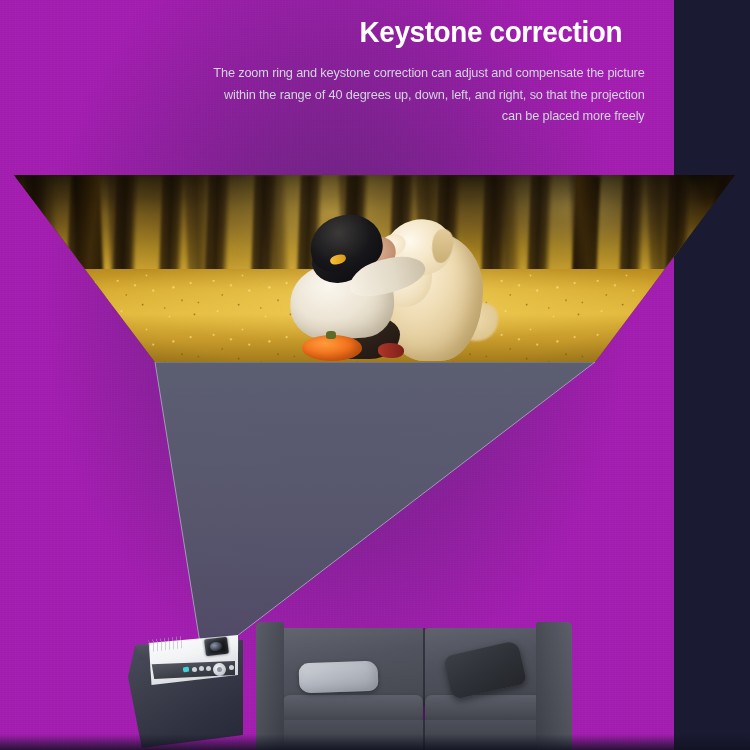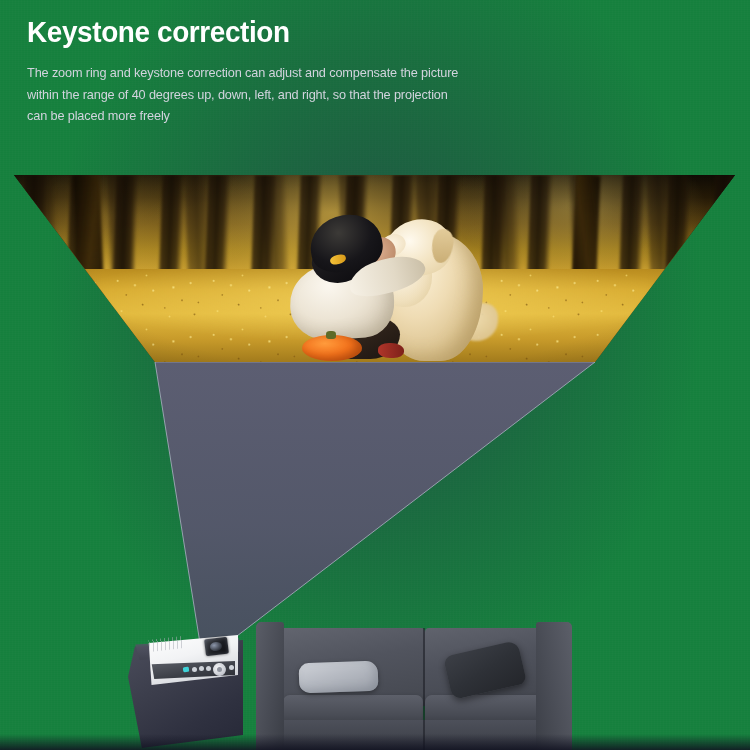--- a/index.html
+++ b/index.html
@@ -4,21 +4,21 @@
 <style>
   * { margin:0; padding:0; box-sizing:border-box; }
   html,body { width:750px; height:750px; }
   body {
     font-family:"Liberation Sans", sans-serif;
     background:#1a1b33;
     overflow:hidden;
     position:relative;
   }
 
-  #stage { position:absolute; inset:0; width:750px; height:750px; background:#15803d; }
+  #stage { position:absolute; inset:0; width:674px; height:750px; background:#a21caf;text-align:right; }
 
   
   #bg-noise {
     position:absolute; inset:0;
     background:
       radial-gradient(ellipse at 50% 40%, rgba(40,42,70,.55) 0%, rgba(26,27,51,0) 62%),
       repeating-linear-gradient(0deg, rgba(255,255,255,.012) 0 1px, rgba(0,0,0,0) 1px 2px),
       repeating-linear-gradient(90deg, rgba(255,255,255,.010) 0 1px, rgba(0,0,0,0) 1px 3px);
     pointer-events:none;
   }

